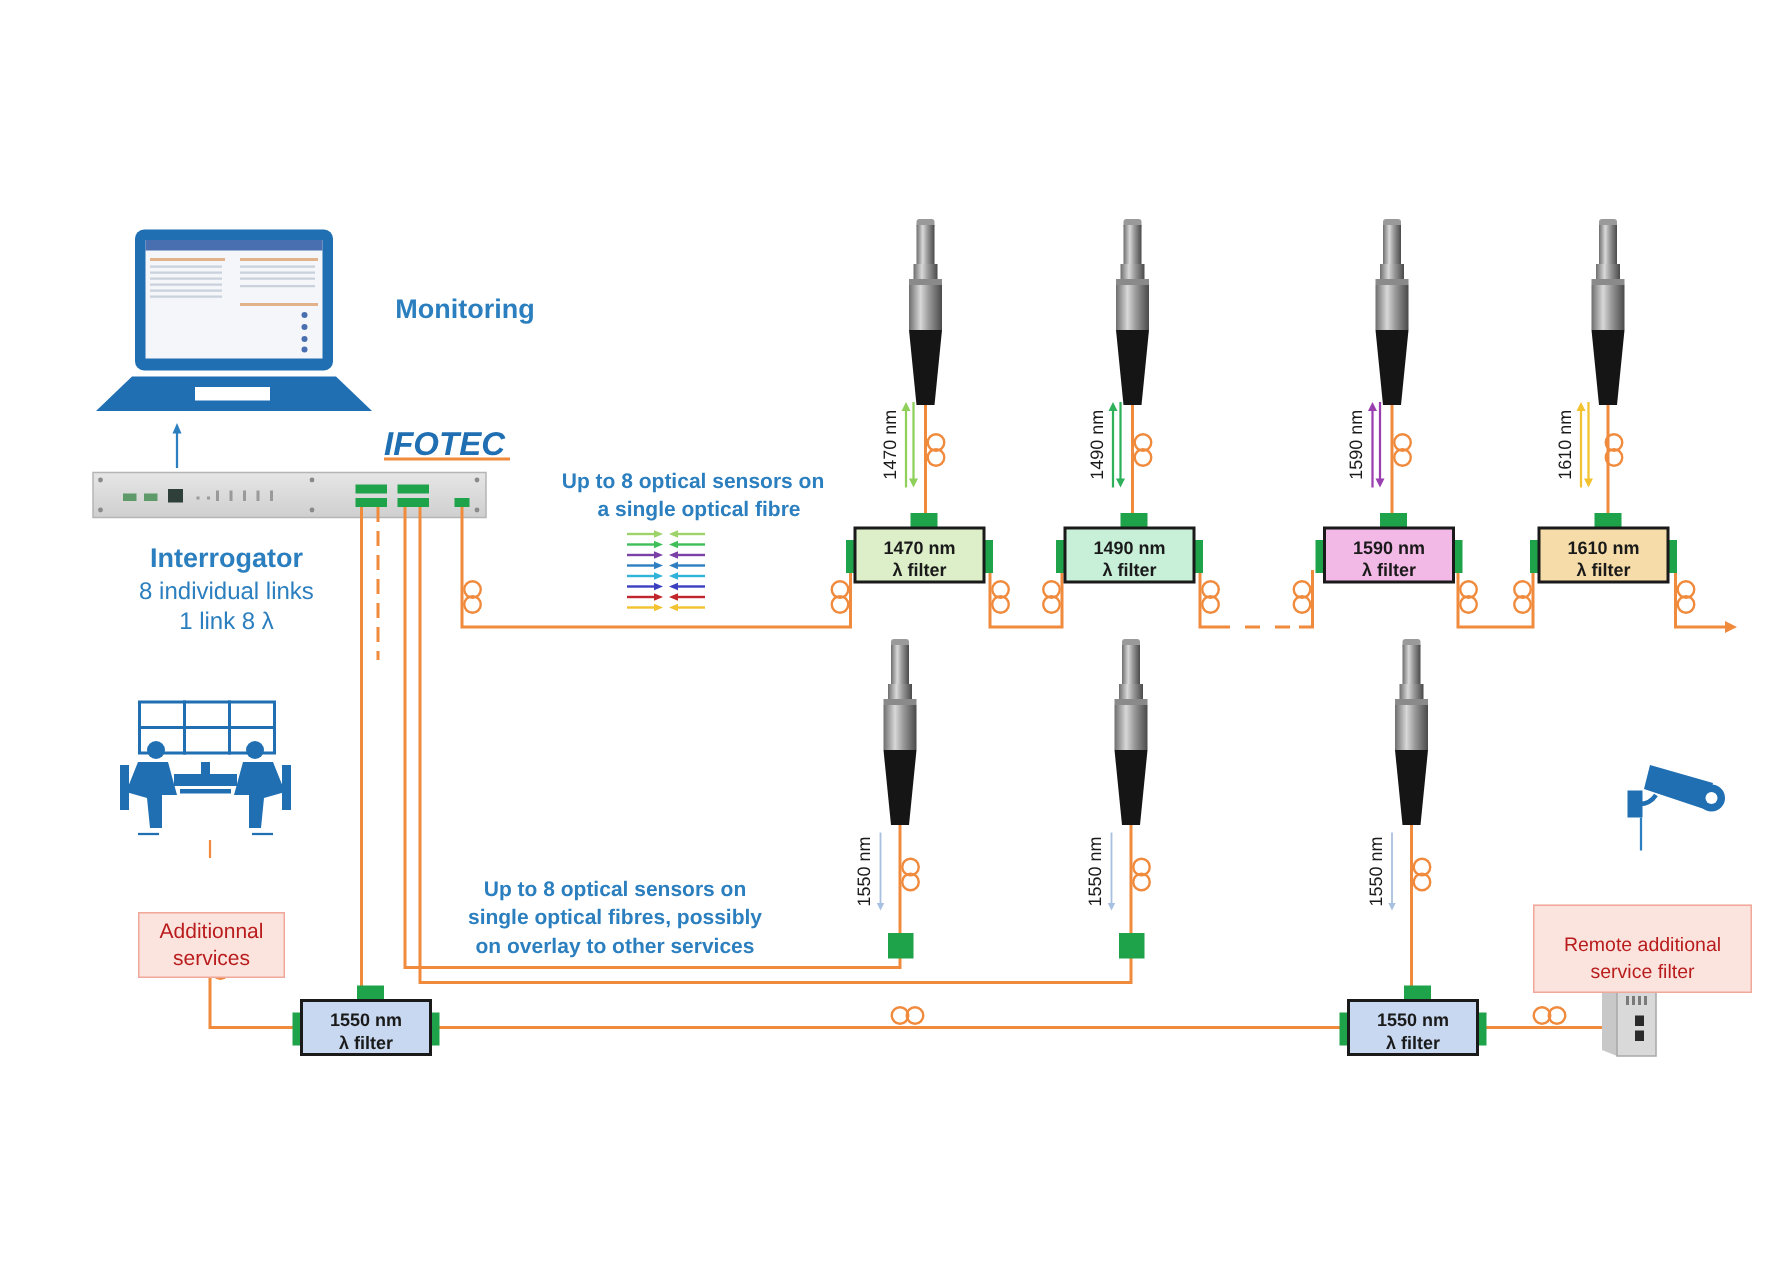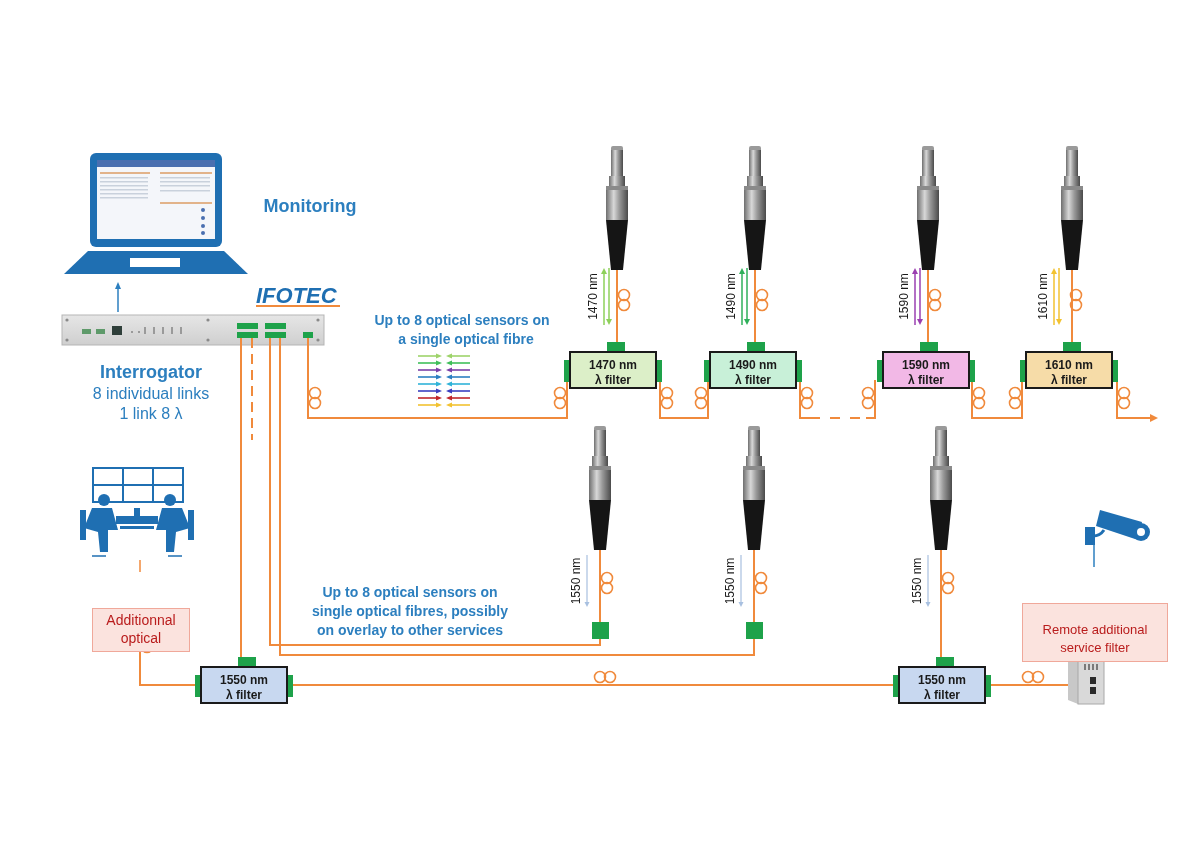--- a/index.html
+++ b/index.html
@@ -373,18 +373,18 @@
         <rect x="1092" y="664" width="2" height="6"></rect>
         <rect x="1096" y="664" width="2" height="6"></rect>
       </g>
     <rect x="1090" y="677" width="6" height="7" fill="#2a2a2a"></rect>
     <rect x="1090" y="687" width="6" height="7" fill="#2a2a2a"></rect>
   </g>
 </svg>
 
 <div class="svc-box" style="left:92px;top:572px;width:96px;height:40px;padding-top:2px;">
   <div>Additionnal</div>
-  <div>optical</div>
+  <div>services</div>
 </div>
 <div class="svc-box" style="left:1022px;top:567px;width:144px;height:40px;padding-top:17px;font-weight:normal;font-size:13px;">
   <div>Remote additional</div>
   <div>service filter</div>
 </div>
 
 </body></html>

